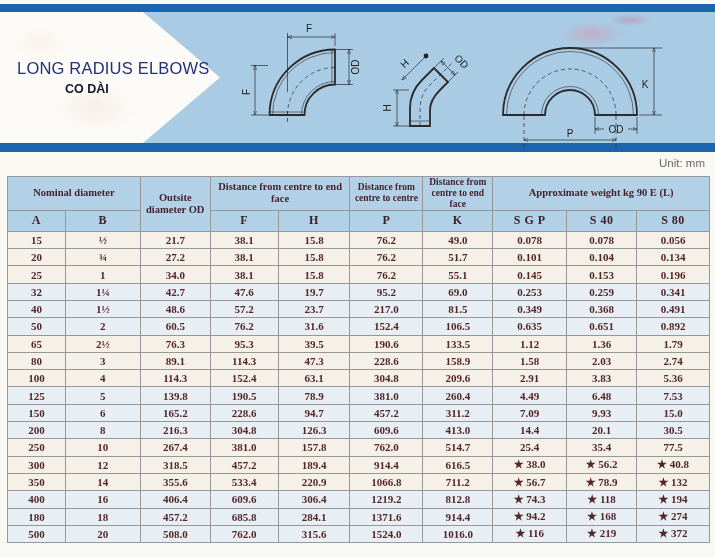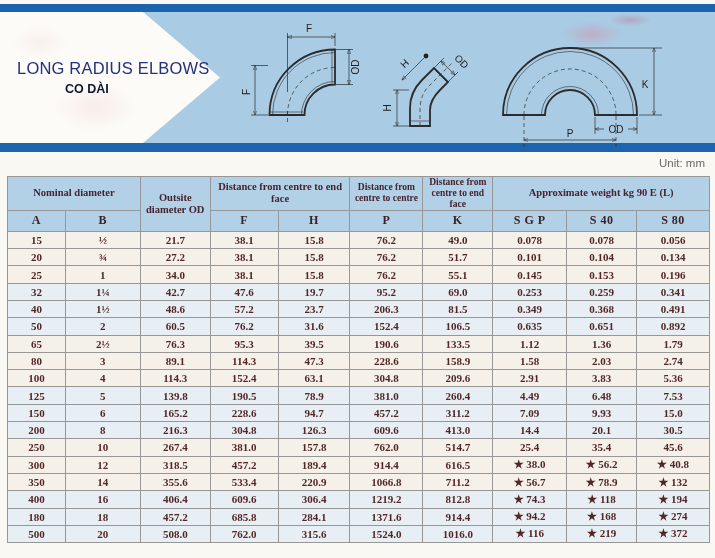--- a/index.html
+++ b/index.html
@@ -224,21 +224,21 @@
             <td>0.253</td>
             <td>0.259</td>
             <td>0.341</td>
           </tr>
           <tr class="tint">
             <td>40</td>
             <td>1½</td>
             <td>48.6</td>
             <td>57.2</td>
             <td>23.7</td>
-            <td>206.3</td>
+            <td>217.0</td>
             <td>81.5</td>
             <td>0.349</td>
             <td>0.368</td>
             <td>0.491</td>
           </tr>
           <tr class="tint">
             <td>50</td>
             <td>2</td>
             <td>60.5</td>
             <td>76.2</td>
@@ -324,21 +324,21 @@
           <tr>
             <td>250</td>
             <td>10</td>
             <td>267.4</td>
             <td>381.0</td>
             <td>157.8</td>
             <td>762.0</td>
             <td>514.7</td>
             <td>25.4</td>
             <td>35.4</td>
-            <td>45.6</td>
+            <td>77.5</td>
           </tr>
           <tr>
             <td>300</td>
             <td>12</td>
             <td>318.5</td>
             <td>457.2</td>
             <td>189.4</td>
             <td>914.4</td>
             <td>616.5</td>
             <td>★ 38.0</td>

